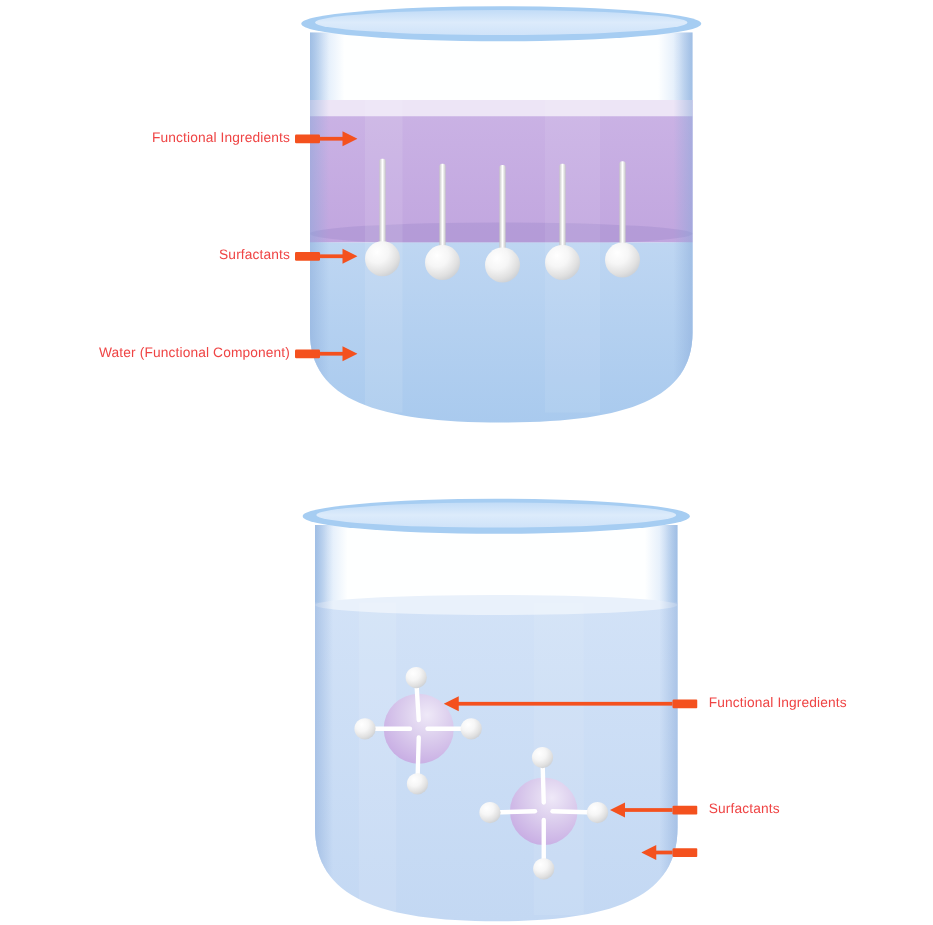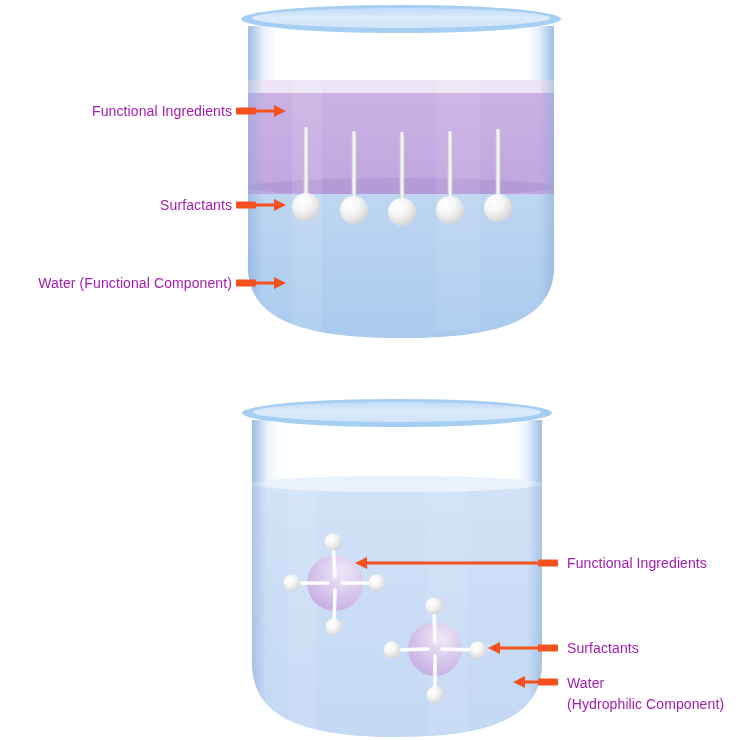--- a/index.html
+++ b/index.html
@@ -2,21 +2,21 @@
 <html><head>
 <meta charset="utf-8">
 <style>
   html,body{margin:0;padding:0;background:#fff;}
   .stage{
     position:relative;width:746px;height:740px;background:#FFFFFF;overflow:hidden;
     font-family:"Liberation Sans",sans-serif;
   }
   .beaker{position:absolute;display:block;}
   .lbl{
-    position:absolute;font-size:14px;font-weight:500;color:#a21caf;
+    position:absolute;font-size:11px;font-weight:500;color:#ef4444;
     white-space:nowrap;transform:translateY(-50%);line-height:21px;letter-spacing:.1px;
   }
   .lbl.align-right{text-align:right;}
   .arrow{position:absolute;display:block;}
   .arrow .shape{fill:#F4511E;}
 </style>
 </head>
 <body>
 
 <div class="stage">
@@ -184,24 +184,20 @@
     </g>
 
     <g>
       <ellipse cx="155" cy="15" rx="155" ry="14" fill="#A6CDF2"></ellipse>
       <ellipse cx="155" cy="14" rx="144" ry="10" fill="url(#g-rim)"></ellipse>
     </g>
   </svg>
 
   <div class="lbl" style="left:567px;top:563px">Functional Ingredients</div>
   <div class="lbl" style="left:567px;top:648px">Surfactants</div>
-  <div class="lbl" style="left:567px;top:694px">
-    <span style="display:block">Water</span>
-    <span style="display:block">(Hydrophilic Component)</span>
-  </div>
 
   <svg class="arrow" style="left:355px;top:556px" width="203" height="14" viewBox="0 0 203 14">
     <polygon class="shape" points="0,7 12,1 12,13"></polygon>
     <rect class="shape" x="11" y="5.5" width="172" height="3"></rect>
     <rect class="shape" x="183" y="3.5" width="20" height="7" rx="1"></rect>
   </svg>
   <svg class="arrow" style="left:488px;top:641px" width="70" height="14" viewBox="0 0 70 14">
     <polygon class="shape" points="0,7 12,1 12,13"></polygon>
     <rect class="shape" x="11" y="5.5" width="39" height="3"></rect>
     <rect class="shape" x="50" y="3.5" width="20" height="7" rx="1"></rect>

